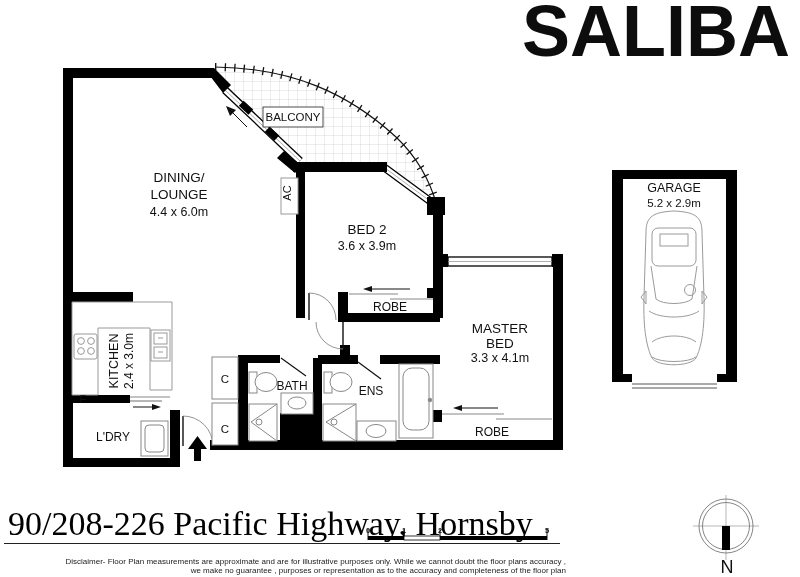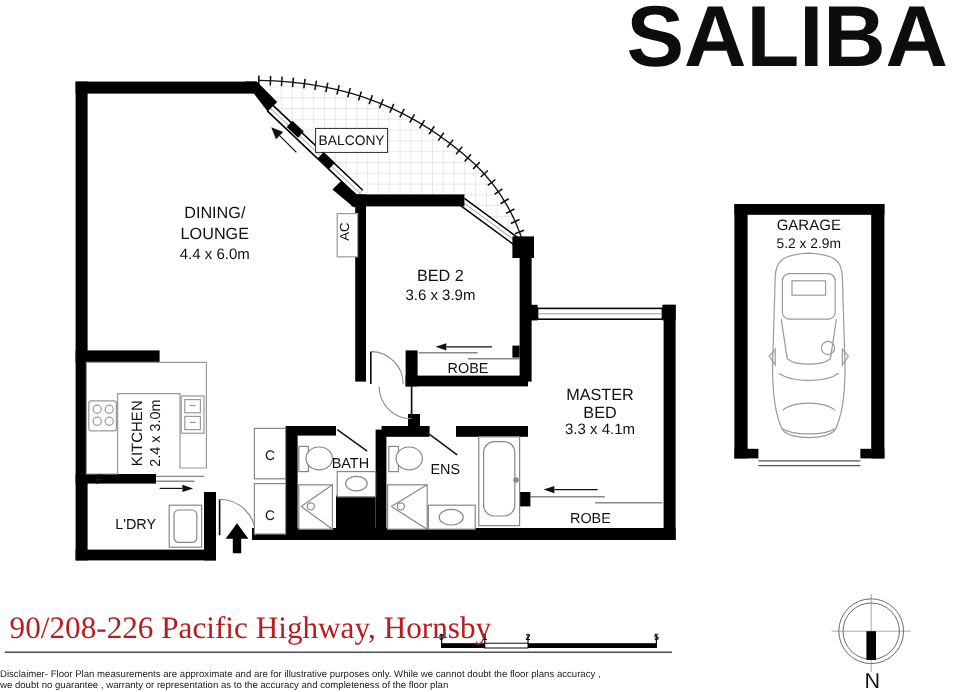--- a/index.html
+++ b/index.html
@@ -1,23 +1,23 @@
 <!DOCTYPE html>
 <html><head>
 <meta charset="utf-8">
 <style>
   html,body{margin:0;padding:0;background:#fff;}
   .canvas{position:relative;width:800px;height:577px;background:#ffffff;overflow:hidden;
           font-family:"Liberation Sans",sans-serif;color:#111;}
   .logo{position:absolute;top:2px;right:10px;font-size:72px;line-height:58px;font-weight:bold;
         letter-spacing:0px;color:#0d0d0d;font-family:"Liberation Sans",sans-serif;}
-  .address{position:absolute;left:8px;top:509px;font-size:26px;line-height:30px;
-           font-family:"Liberation Serif",serif;color:#b91c1c;}
+  .address{position:absolute;left:8px;top:509px;font-size:34px;line-height:30px;
+           font-family:"Liberation Serif",serif;color:#000000;}
   .addr-rule{position:absolute;left:4px;top:543px;width:556px;border-top:1.5px solid #222;}
-  .disclaimer{position:absolute;left:0px;width:566px;text-align:left;font-size:8px;
+  .disclaimer{position:absolute;left:0px;width:566px;text-align:right;font-size:8px;
               line-height:9px;color:#222;}
   .d1{top:557px;} .d2{top:566px;}
   svg text{font-family:"Liberation Sans",sans-serif;fill:#111;}
 </style>
 </head>
 <body>
 
 <div class="canvas">
 
   <div class="logo">SALIBA</div>
@@ -248,15 +248,15 @@
       <circle cx="726" cy="526" r="27" fill="none" stroke="#666" stroke-width="0.8"></circle>
       <circle cx="726" cy="526" r="23.5" fill="none" stroke="#666" stroke-width="0.8"></circle>
       <rect x="722" y="526" width="8" height="24" fill="#000"></rect>
       <text x="727" y="573" font-size="18" text-anchor="middle">N</text>
     </g>
   </svg>
 
   <div class="address">90/208-226 Pacific Highway, Hornsby</div>
   <div class="addr-rule"></div>
   <div class="disclaimer d1">Disclaimer- Floor Plan measurements are approximate and are for illustrative purposes only. While we cannot doubt the floor plans accuracy ,</div>
-  <div class="disclaimer d2">we doubt no guarantee , warranty or representation as to the accuracy and completeness of the floor plan</div>
+  <div class="disclaimer d2">we make no guarantee , purposes or representation as to the accuracy and completeness of the floor plan</div>
 
 </div>
 
 </body></html>

